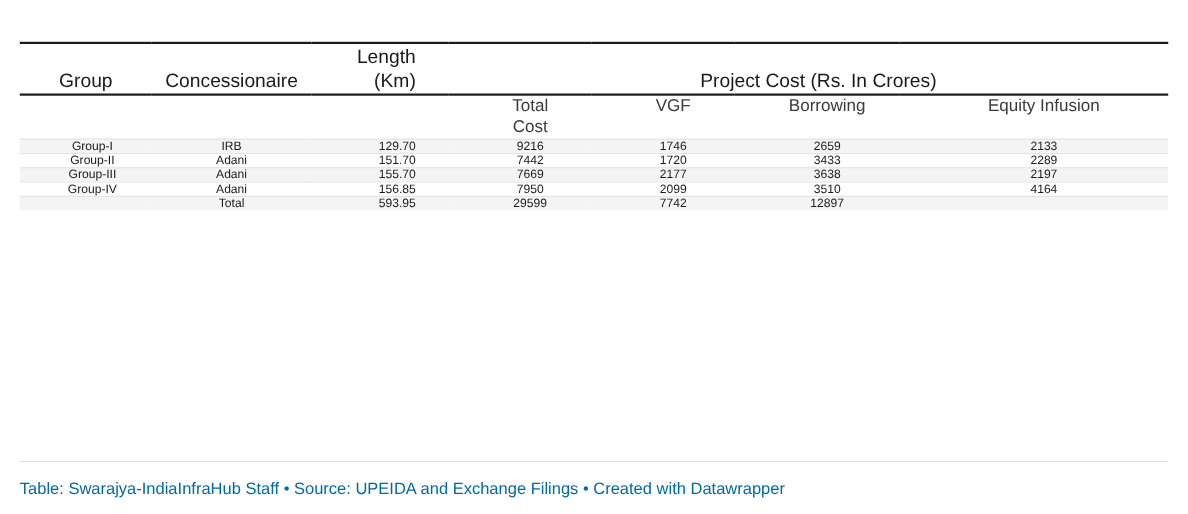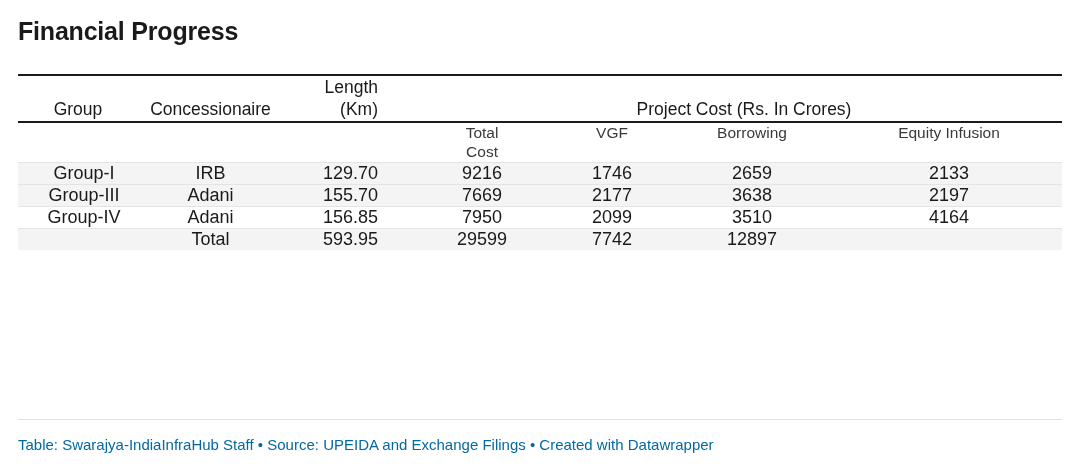--- a/index.html
+++ b/index.html
@@ -80,21 +80,21 @@
     padding: 12px 0 12px 0;
     line-height: 1.25;
   }
   .hdr-sub th.sub {
     padding-left: 18px;
   }
   .hdr-sub th.subwrap {
     padding-left: 18px;
   }
   tbody tr td {
-    font-size: 18px;
+    font-size: 11px;
     color: #1a1a1a;
     padding: 10px 0 10px 0;
     border-top: 1px solid #e4e4e4;
   }
   tbody tr.shade td {
     background: #f4f4f4;
   }
   tbody tr.plain td {
     background: #ffffff;
   }
@@ -128,21 +128,20 @@
     right: 18px;
     bottom: 47px;
     border-top: 1px solid #e0e0e0;
   }
 </style>
 </head>
 <body>
 
 <div class="wrap">
 
-  <div class="title">Financial Progress</div>
 
   <table class="data">
     <colgroup>
       <col style="width:120px">
       <col style="width:145px">
       <col style="width:125px">
       <col style="width:130px">
       <col style="width:130px">
       <col style="width:150px">
       <col style="width:244px">
@@ -182,20 +181,29 @@
       <tr class="shade">
         <td class="group">Group-I</td>
         <td class="conc">IRB</td>
         <td class="num">129.70</td>
         <td class="val">9216</td>
         <td class="val">1746</td>
         <td class="val">2659</td>
         <td class="val">2133</td>
       </tr>
 
+      <tr class="plain">
+        <td class="group">Group-II</td>
+        <td class="conc">Adani</td>
+        <td class="num">151.70</td>
+        <td class="val">7442</td>
+        <td class="val">1720</td>
+        <td class="val">3433</td>
+        <td class="val">2289</td>
+      </tr>
 
       <tr class="shade">
         <td class="group">Group-III</td>
         <td class="conc">Adani</td>
         <td class="num">155.70</td>
         <td class="val">7669</td>
         <td class="val">2177</td>
         <td class="val">3638</td>
         <td class="val">2197</td>
       </tr>

